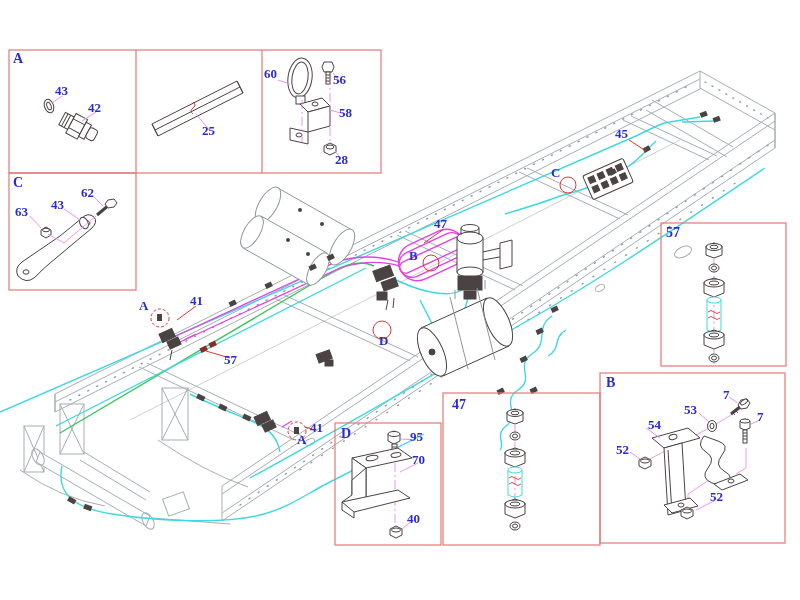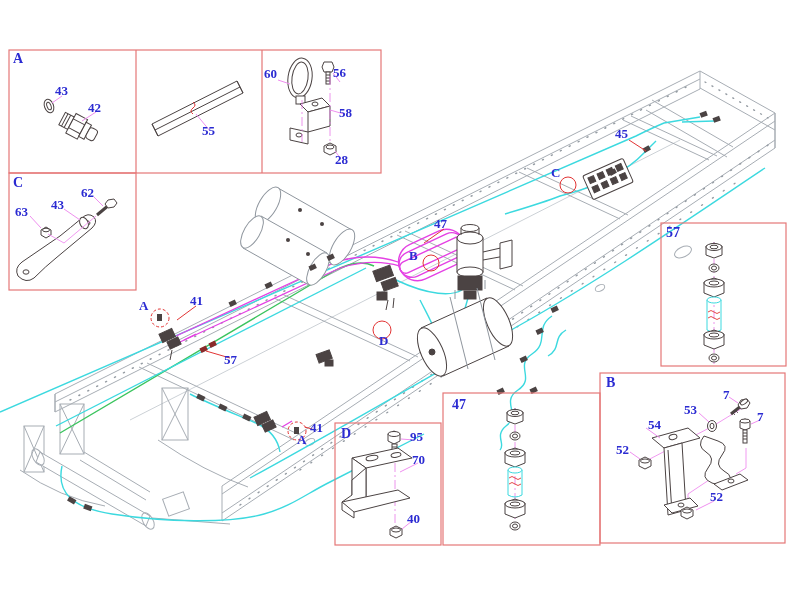--- a/index.html
+++ b/index.html
@@ -406,23 +406,23 @@
 
 <div class="lbl big" style="left:13px;top:52px">A</div>
 <div class="lbl big" style="left:13px;top:176px">C</div>
 <div class="lbl big" style="left:666px;top:226px">57</div>
 <div class="lbl big" style="left:606px;top:376px">B</div>
 <div class="lbl big" style="left:452px;top:398px">47</div>
 <div class="lbl big" style="left:341px;top:427px">D</div>
 
 <div class="lbl" style="left:55px;top:84px">43</div>
 <div class="lbl" style="left:88px;top:101px">42</div>
-<div class="lbl" style="left:202px;top:124px">55</div>
+<div class="lbl" style="left:202px;top:124px">25</div>
 <div class="lbl" style="left:264px;top:67px">60</div>
-<div class="lbl" style="left:333px;top:66px">56</div>
+<div class="lbl" style="left:333px;top:73px">56</div>
 <div class="lbl" style="left:339px;top:106px">58</div>
 <div class="lbl" style="left:335px;top:153px">28</div>
 
 <div class="lbl" style="left:15px;top:205px">63</div>
 <div class="lbl" style="left:51px;top:198px">43</div>
 <div class="lbl" style="left:81px;top:186px">62</div>
 
 <div class="lbl" style="left:410px;top:430px">95</div>
 <div class="lbl" style="left:412px;top:453px">70</div>
 <div class="lbl" style="left:407px;top:512px">40</div>

